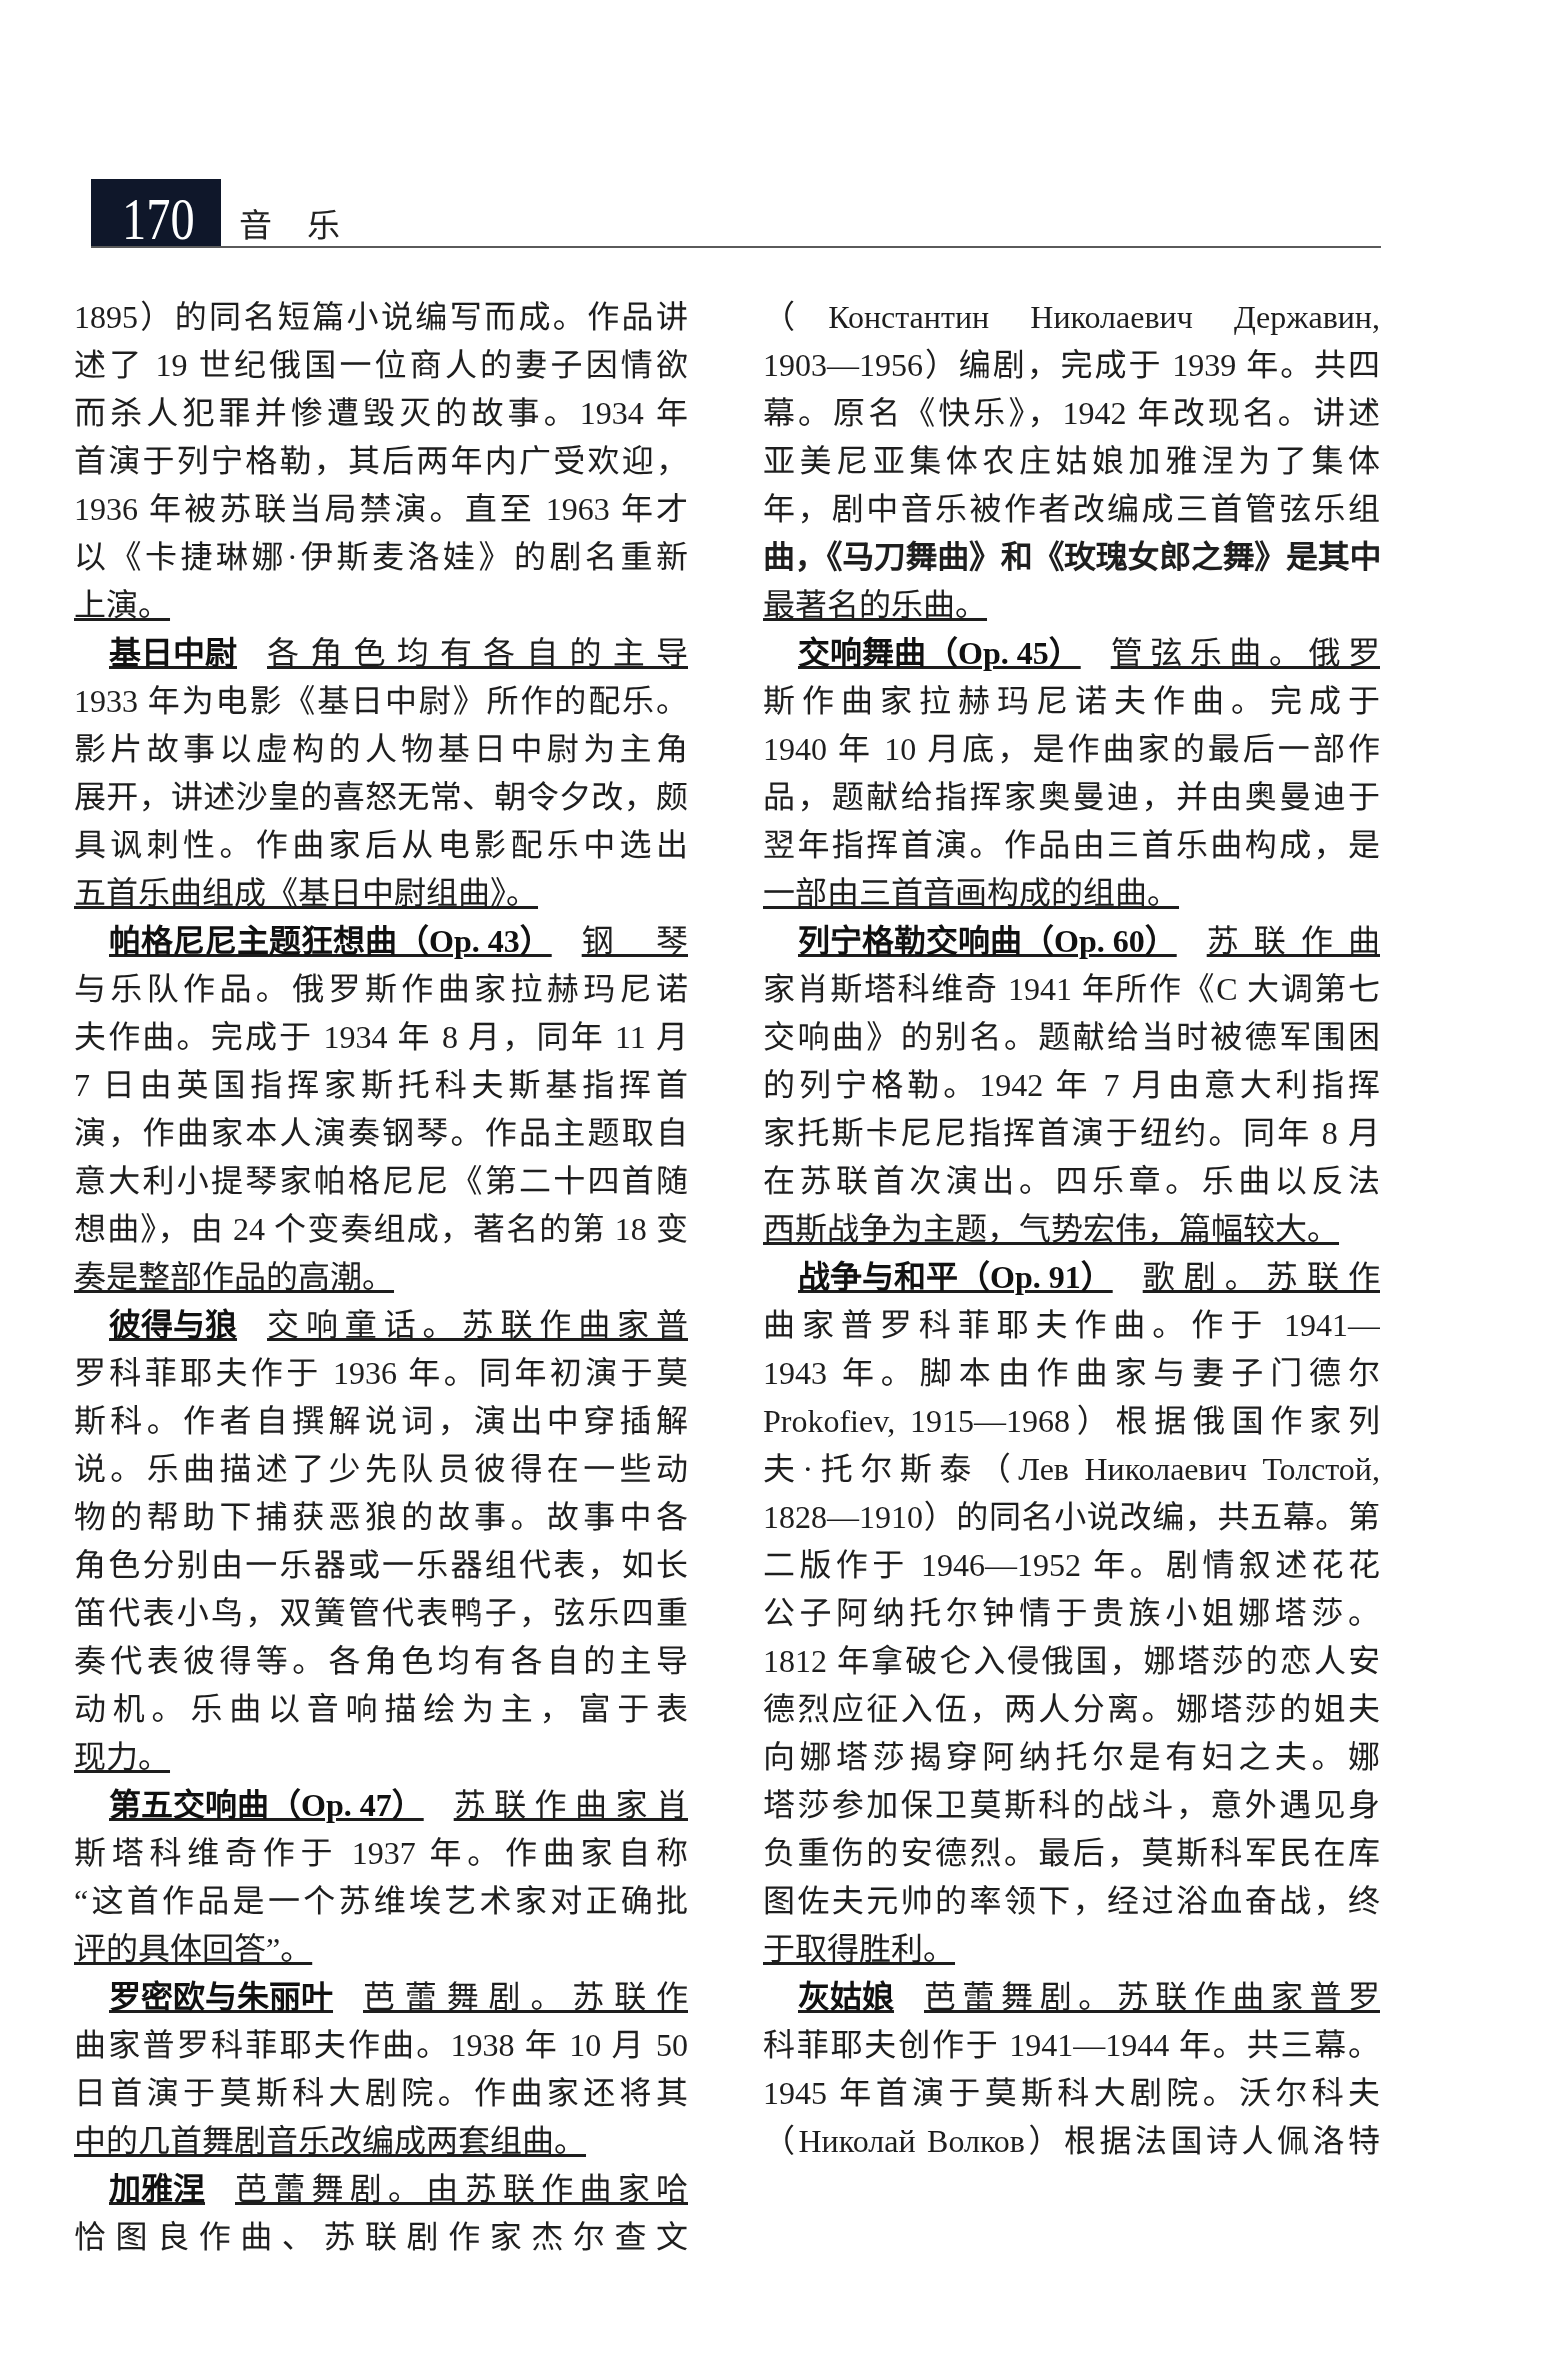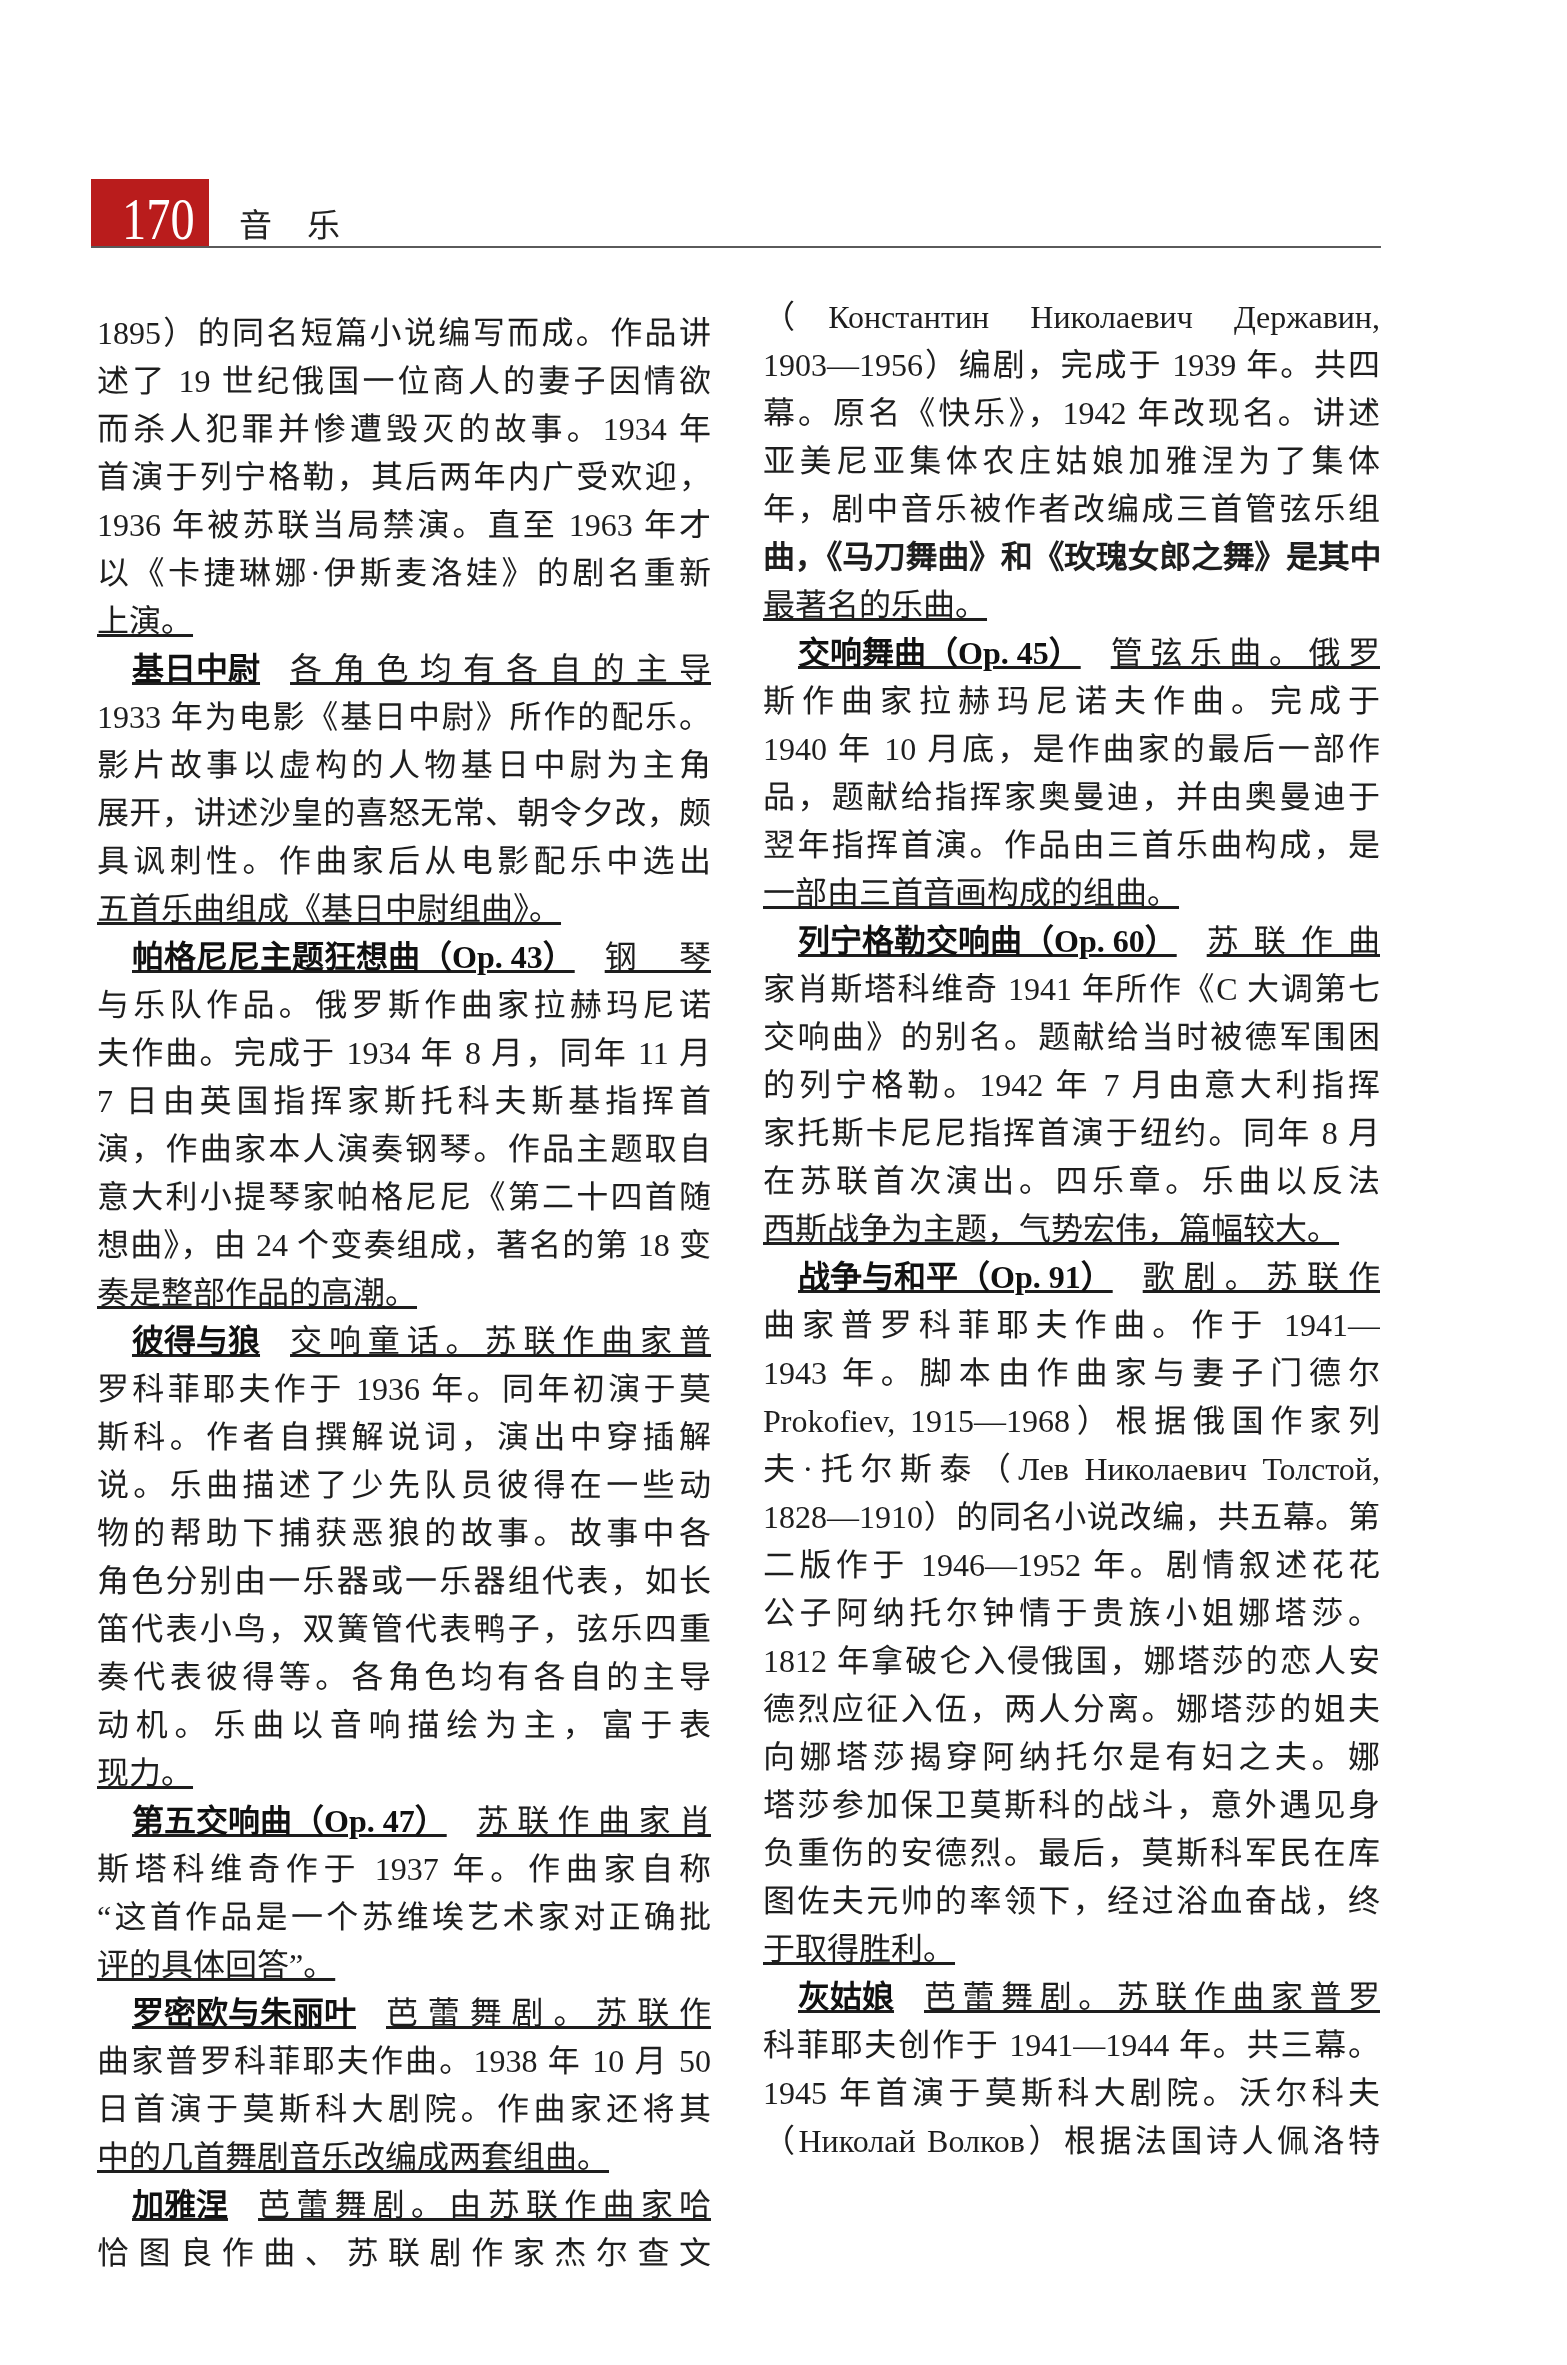--- a/index.html
+++ b/index.html
@@ -2,22 +2,22 @@
 <html lang="zh-CN" style="font-size:12px"><head>
 <meta charset="utf-8">
 <style>
   html, body { margin: 0; padding: 0; }
   body {
     width: 1567px; height: 2366px; background: #ffffff;
     position: relative; overflow: hidden;
     font-family: "Liberation Serif", "DejaVu Serif", serif;
   }
   .page-num-box {
-    position: absolute; left: 91px; top: 179px; width: 118px; height: 68px;
-    background: #b91c1c;
+    position: absolute; left: 91px; top: 179px; width: 130px; height: 68px;
+    background: #0f172a;
     text-decoration: underline;
   }
   .page-num {
     position: absolute; left: 31px; top: 10.5px;
     font-family: "Liberation Serif", serif;
     font-size: 59px; line-height: 59px; color: #ffffff;
     transform: scaleX(0.82); transform-origin: left top; white-space: nowrap;
   }
   .section-title {
     position: absolute; left: 239px; top: 208px;
@@ -27,21 +27,21 @@
   }
   .rule {
     position: absolute; left: 91px; top: 246px; width: 1290px; height: 1.5px;
     background: #5a5a5a;
   }
   .col {
     position: absolute; top: 293px;
     font-family: "Liberation Serif", "DejaVu Serif", serif;
     font-size: 32px; color: #1e1e1e;
   }
-  .col-left { left: 97px; width: 614px; margin-top: 16px; }
+  .col-left { left: 74px; width: 614px; }
   .col-right { left: 763px; width: 617px; }
   .ln {
     height: 48px; line-height: 48px; overflow: hidden;
     text-align: justify; text-align-last: justify;
   }
   .ln.last { text-align: right; text-align-last: left; text-decoration: underline; }
   .ln.tight { letter-spacing: -1.5px; font-weight: bold; }
   .ln.first { display: flex; align-items: flex-end; text-decoration: underline; }
   .indent { flex: none; width: 35px; height: 0.8px; }
   .title {

